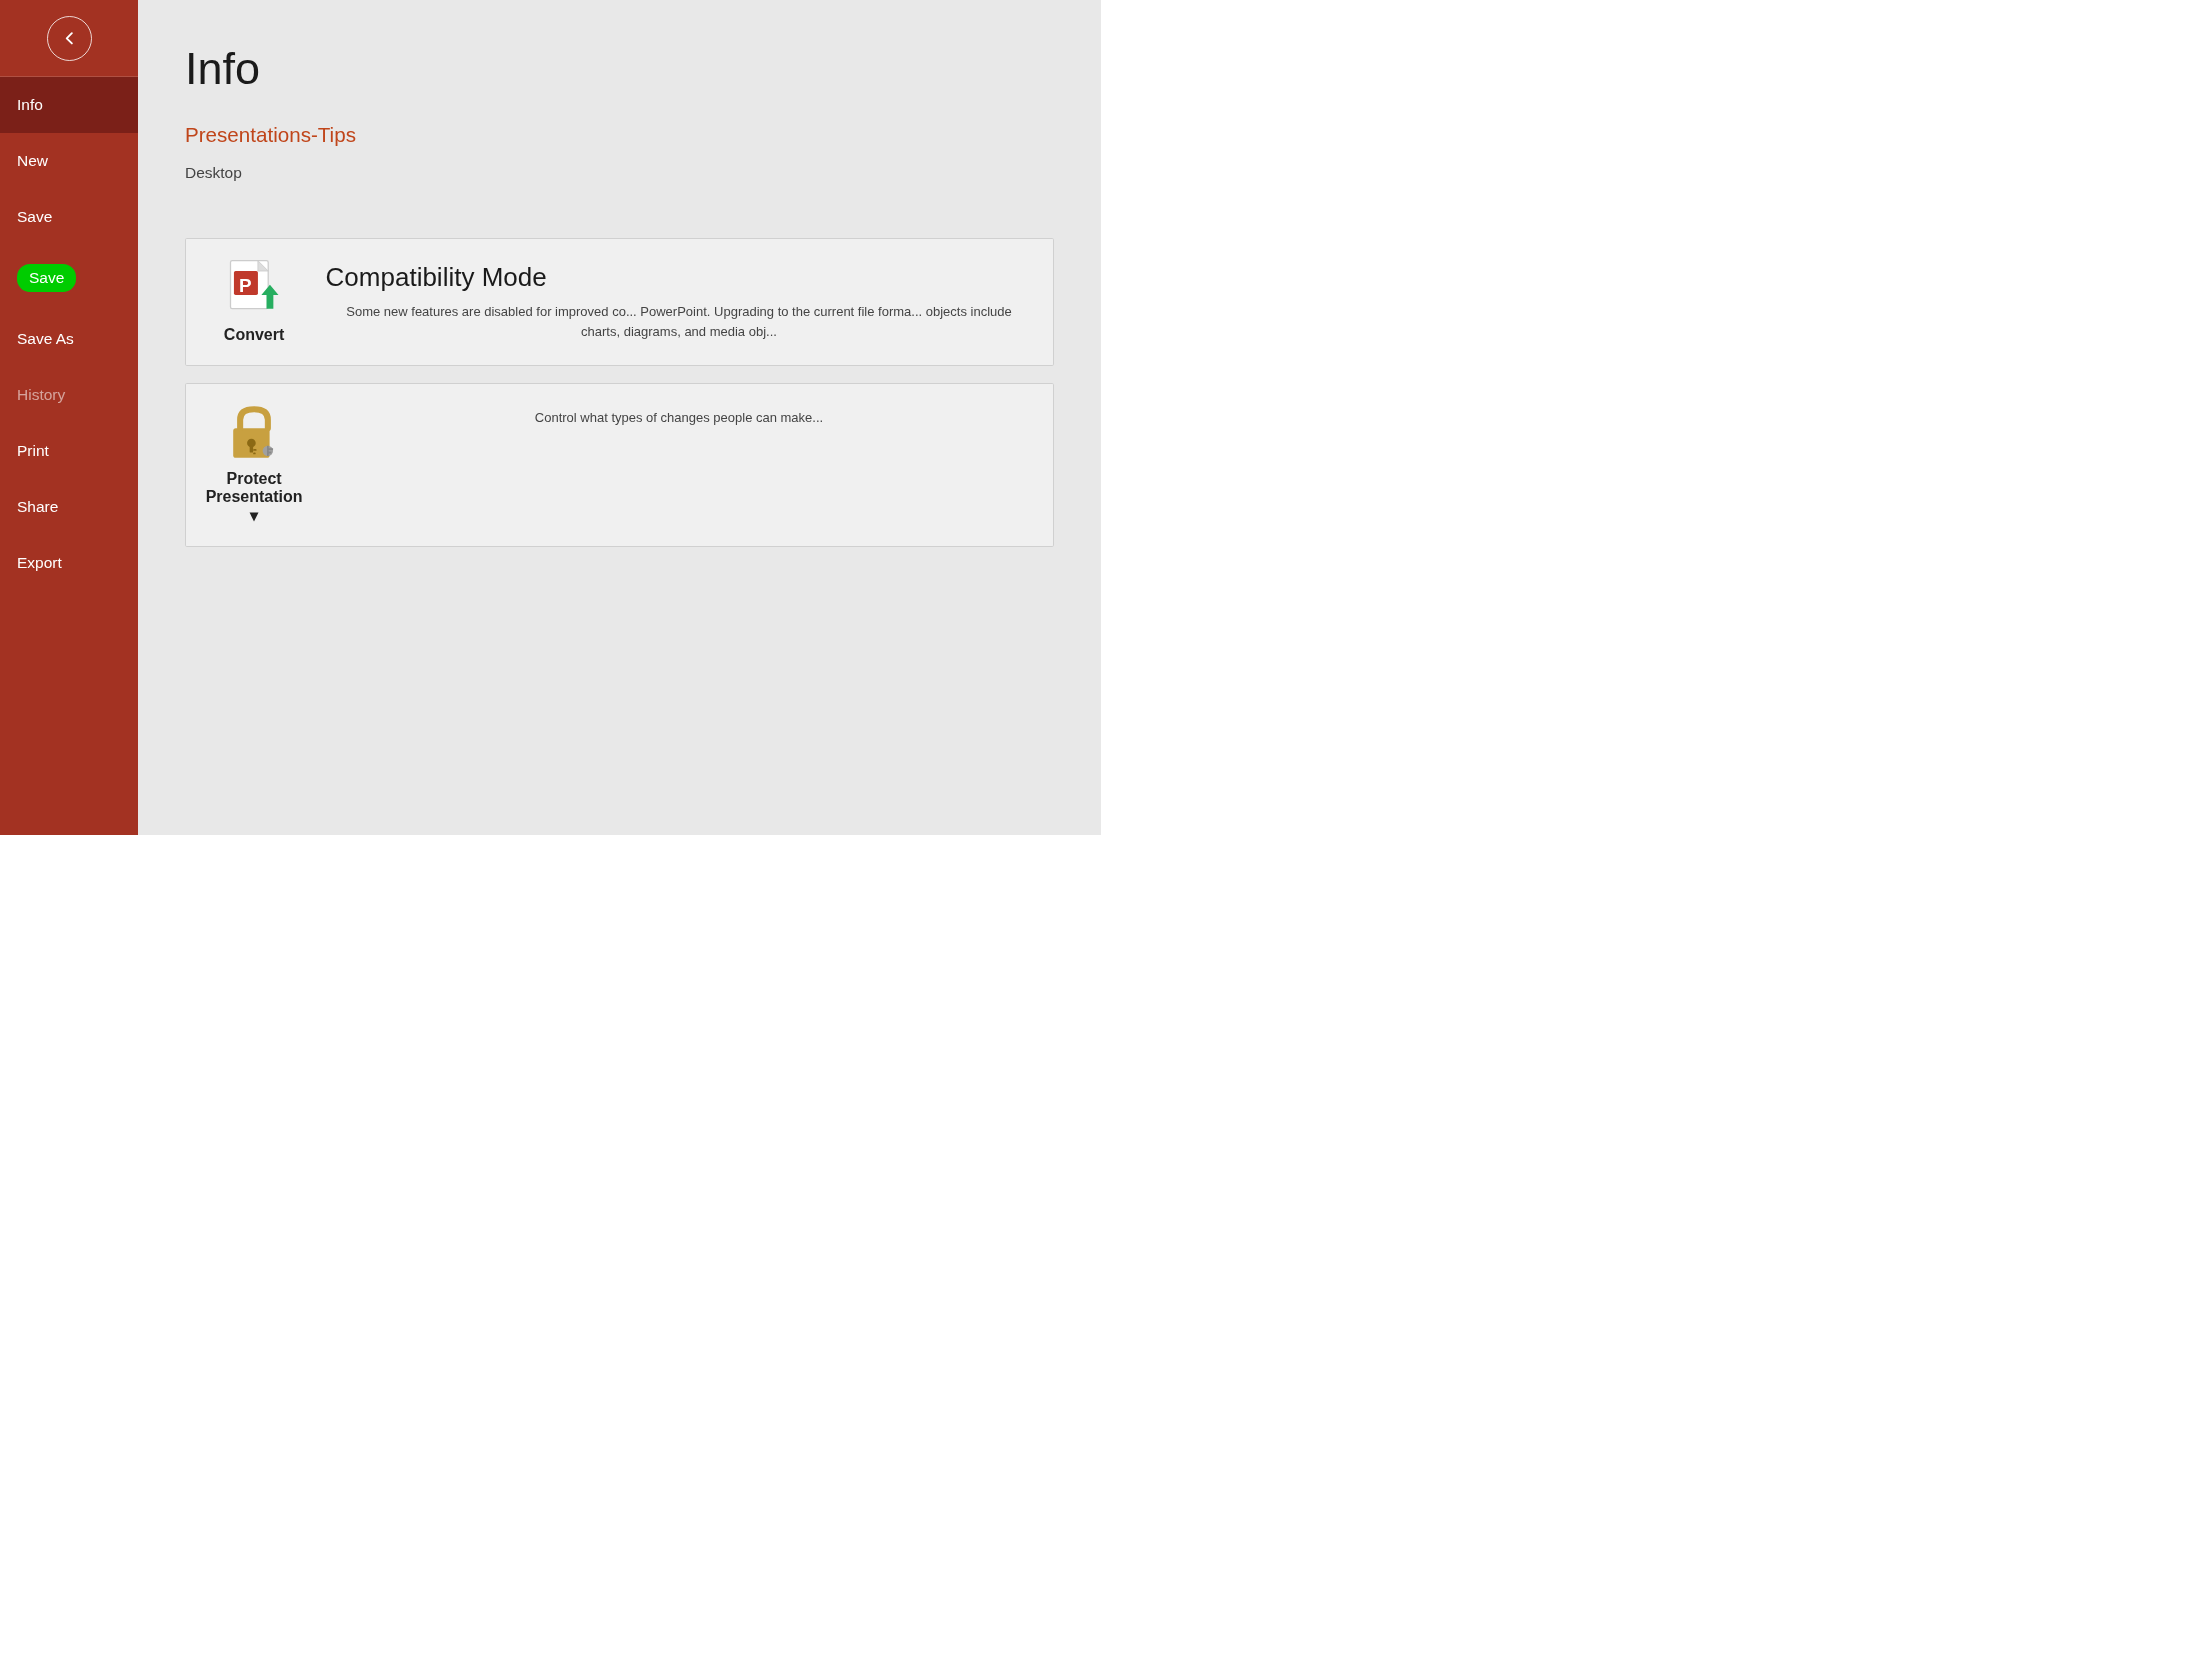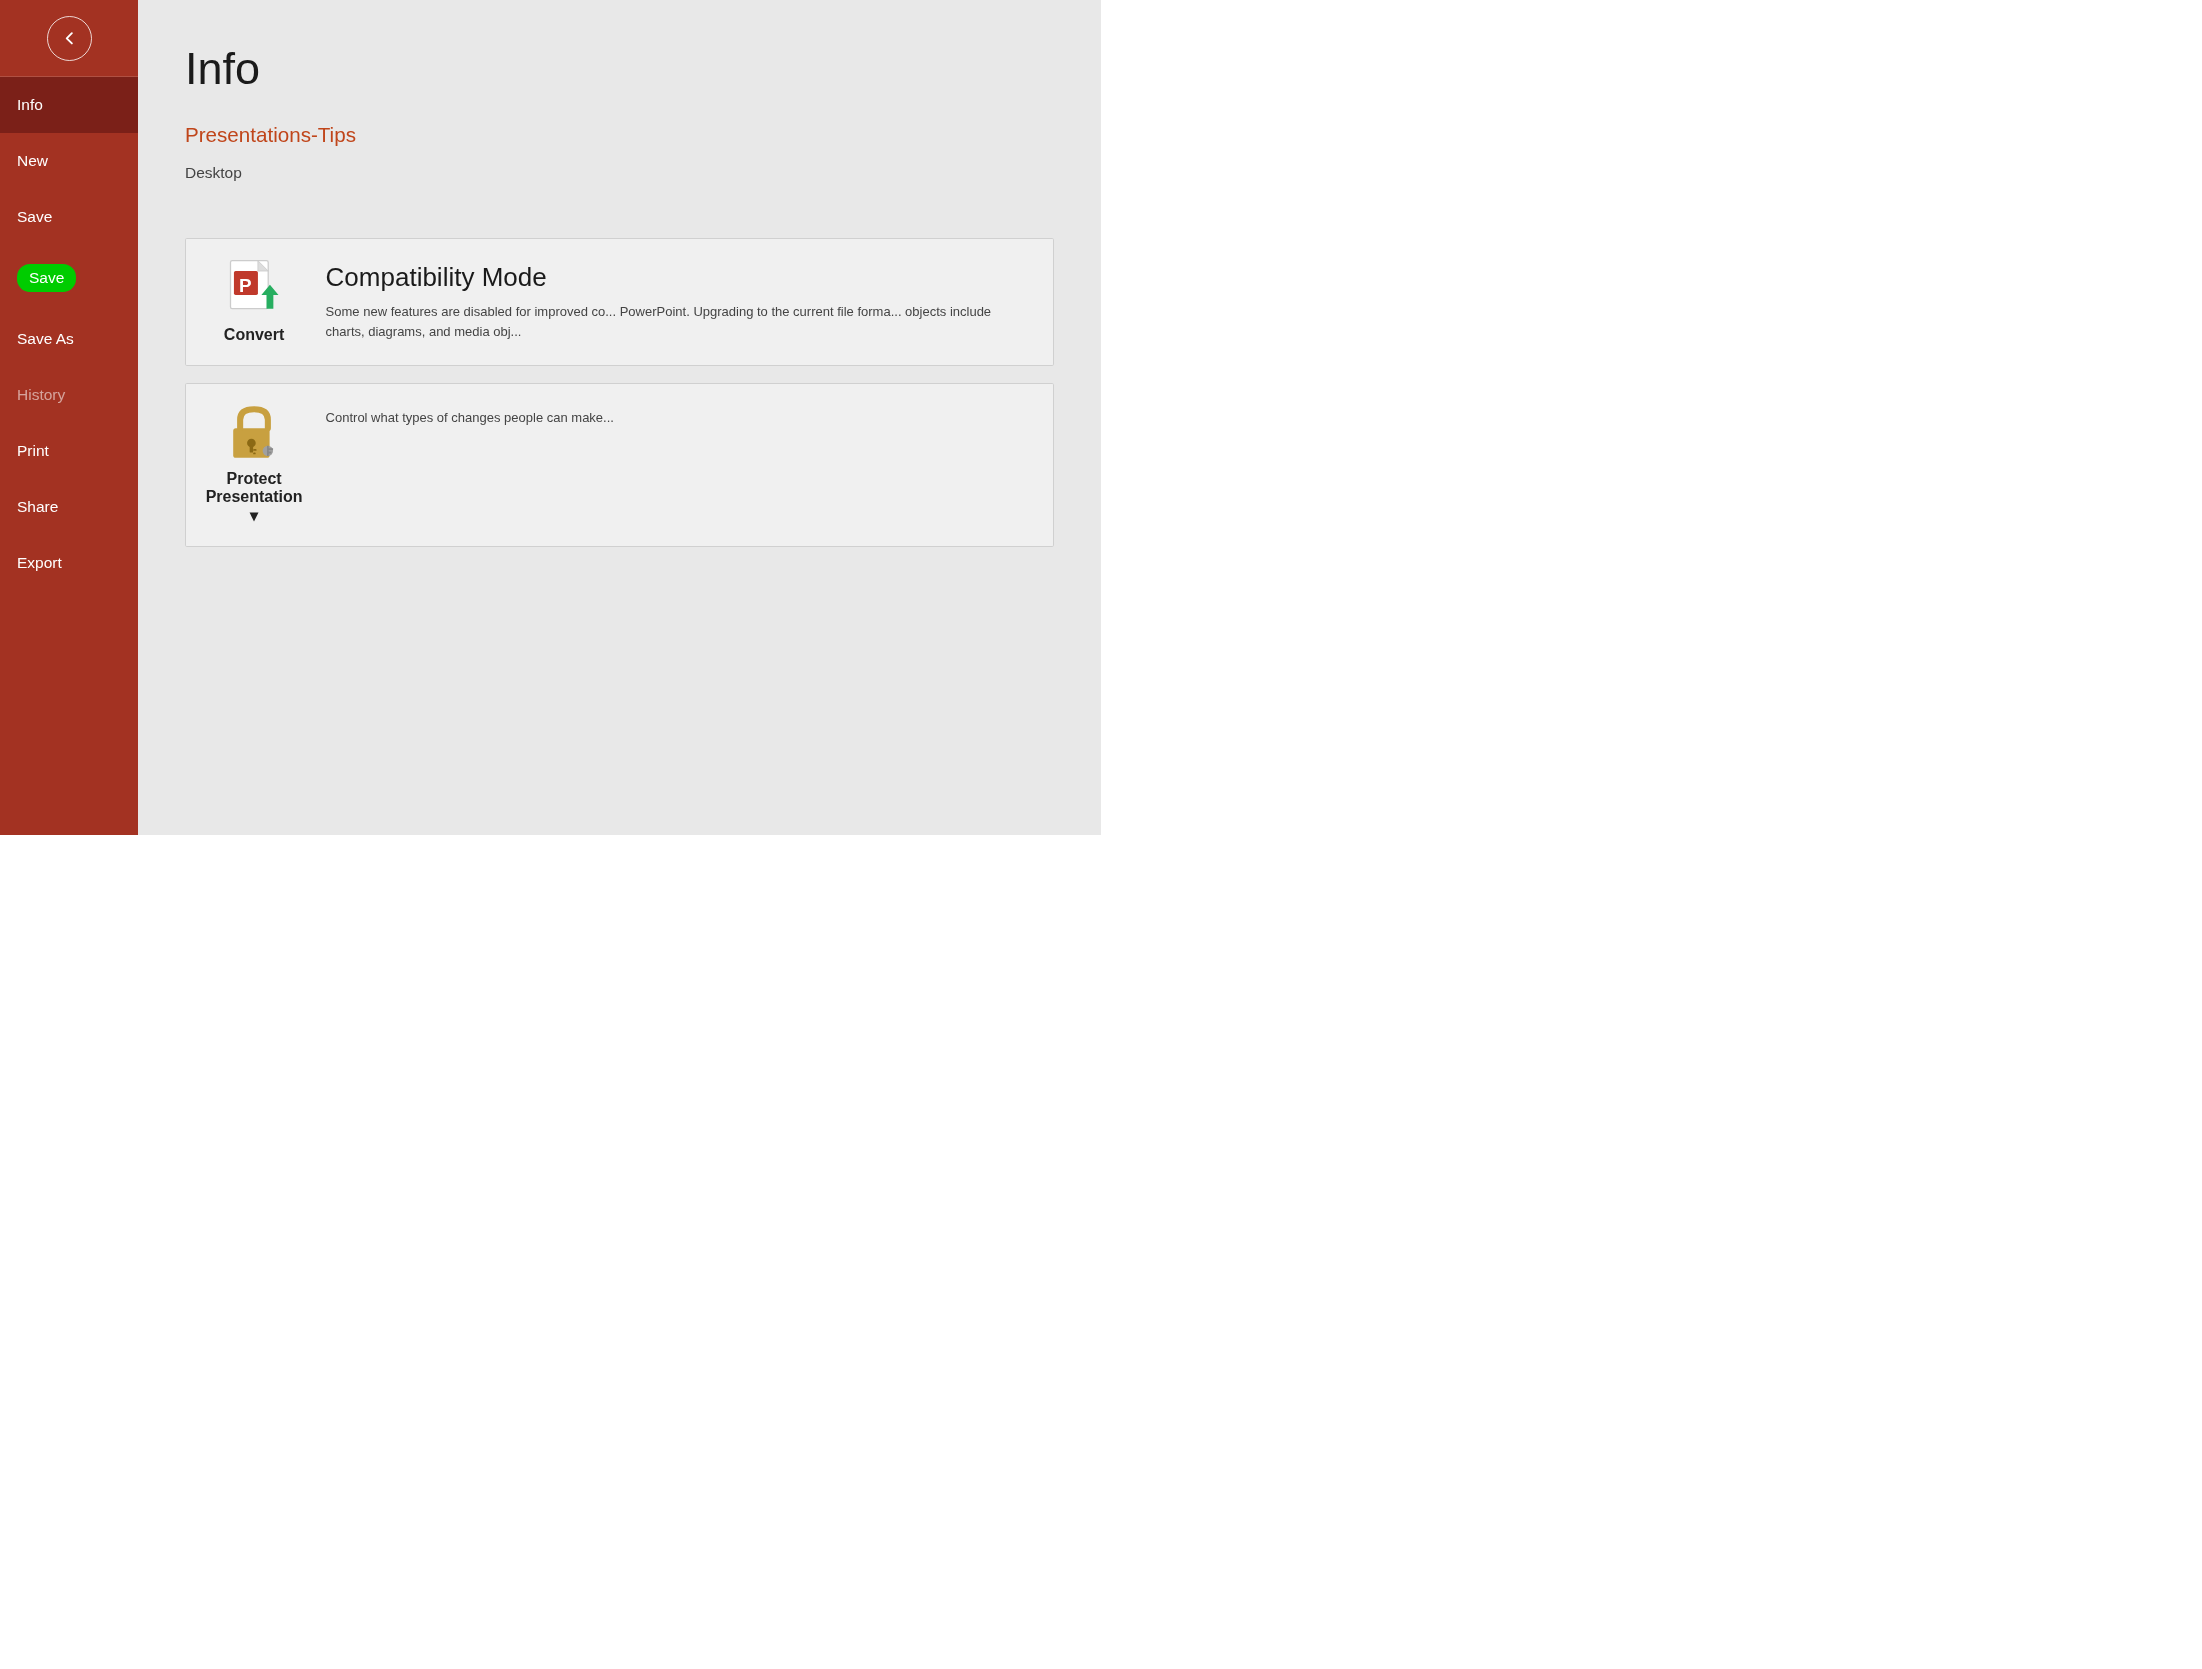--- a/index.html
+++ b/index.html
@@ -148,20 +148,21 @@
       font-size: 26px;
       font-weight: 400;
       color: #1a1a1a;
       margin-bottom: 8.6px;
     }
 
     .card-desc {
       font-size: 13px;
       color: #444;
       line-height: 1.5;
+      text-align: center;
     }
 
     
     .ppt-icon-svg {
       width: 55px;
       height: 60px;
     }
 
     
     .lock-icon-svg {

